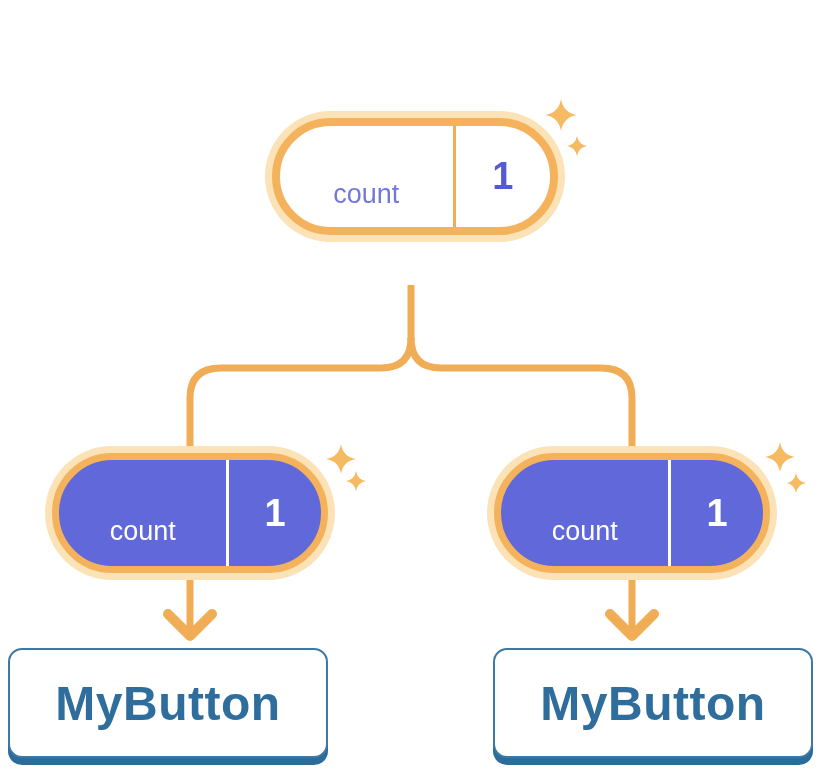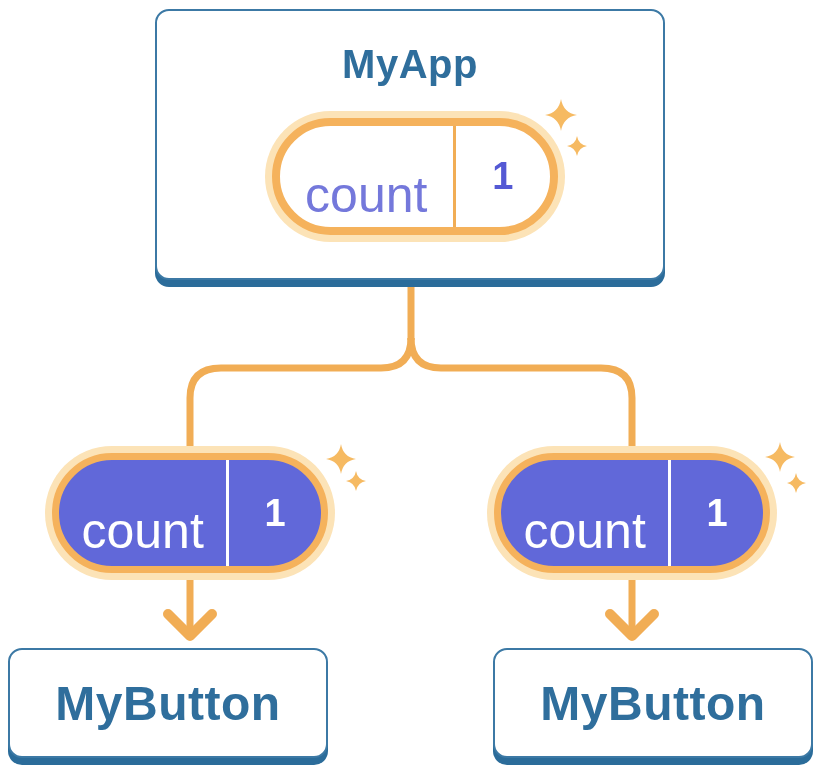--- a/index.html
+++ b/index.html
@@ -84,21 +84,21 @@
     align-items:stretch;
     overflow:hidden;
   }
   .pill.dark .pill-core{
     background:var(--indigo-fill);
     border-width:7px;
   }
   .cell-name{
     flex:1 1 auto;
     display:flex;align-items:center;justify-content:center;
-    font-size:50px;
+    font-size:27px;
     color:var(--label-purple);
     margin-top:36px;
   }
   .pill-divider{
     flex:0 0 3px;
     background:var(--orange-line);
   }
   .cell-value{
     flex:0 0 35%;
     display:flex;align-items:center;justify-content:center;
@@ -123,23 +123,20 @@
 <div class="canvas">
 
   <svg class="connectors" viewBox="0 0 820 770" xmlns="http://www.w3.org/2000/svg">
     <path class="line" d="M411 285 L411 340"></path>
     <path class="line" d="M411 338 Q411 368 381 368 L221 368 Q190 368 190 398 L190 634"></path>
     <path class="line" d="M411 338 Q411 368 441 368 L601 368 Q632 368 632 398 L632 634"></path>
     <path class="arrowhead" d="M168 614 L190 636 L212 614"></path>
     <path class="arrowhead" d="M610 614 L632 636 L654 614"></path>
   </svg>
 
-  <div class="node-card app-card">
-    <div class="app-title">MyApp</div>
-  </div>
 
   <div class="pill top">
     <div class="pill-core">
       <div class="cell-name">count</div>
       <div class="pill-divider"></div>
       <div class="cell-value">1</div>
     </div>
   </div>
 
   <svg class="sparkles sp-top" width="60" height="70" viewBox="0 0 60 70" xmlns="http://www.w3.org/2000/svg">

